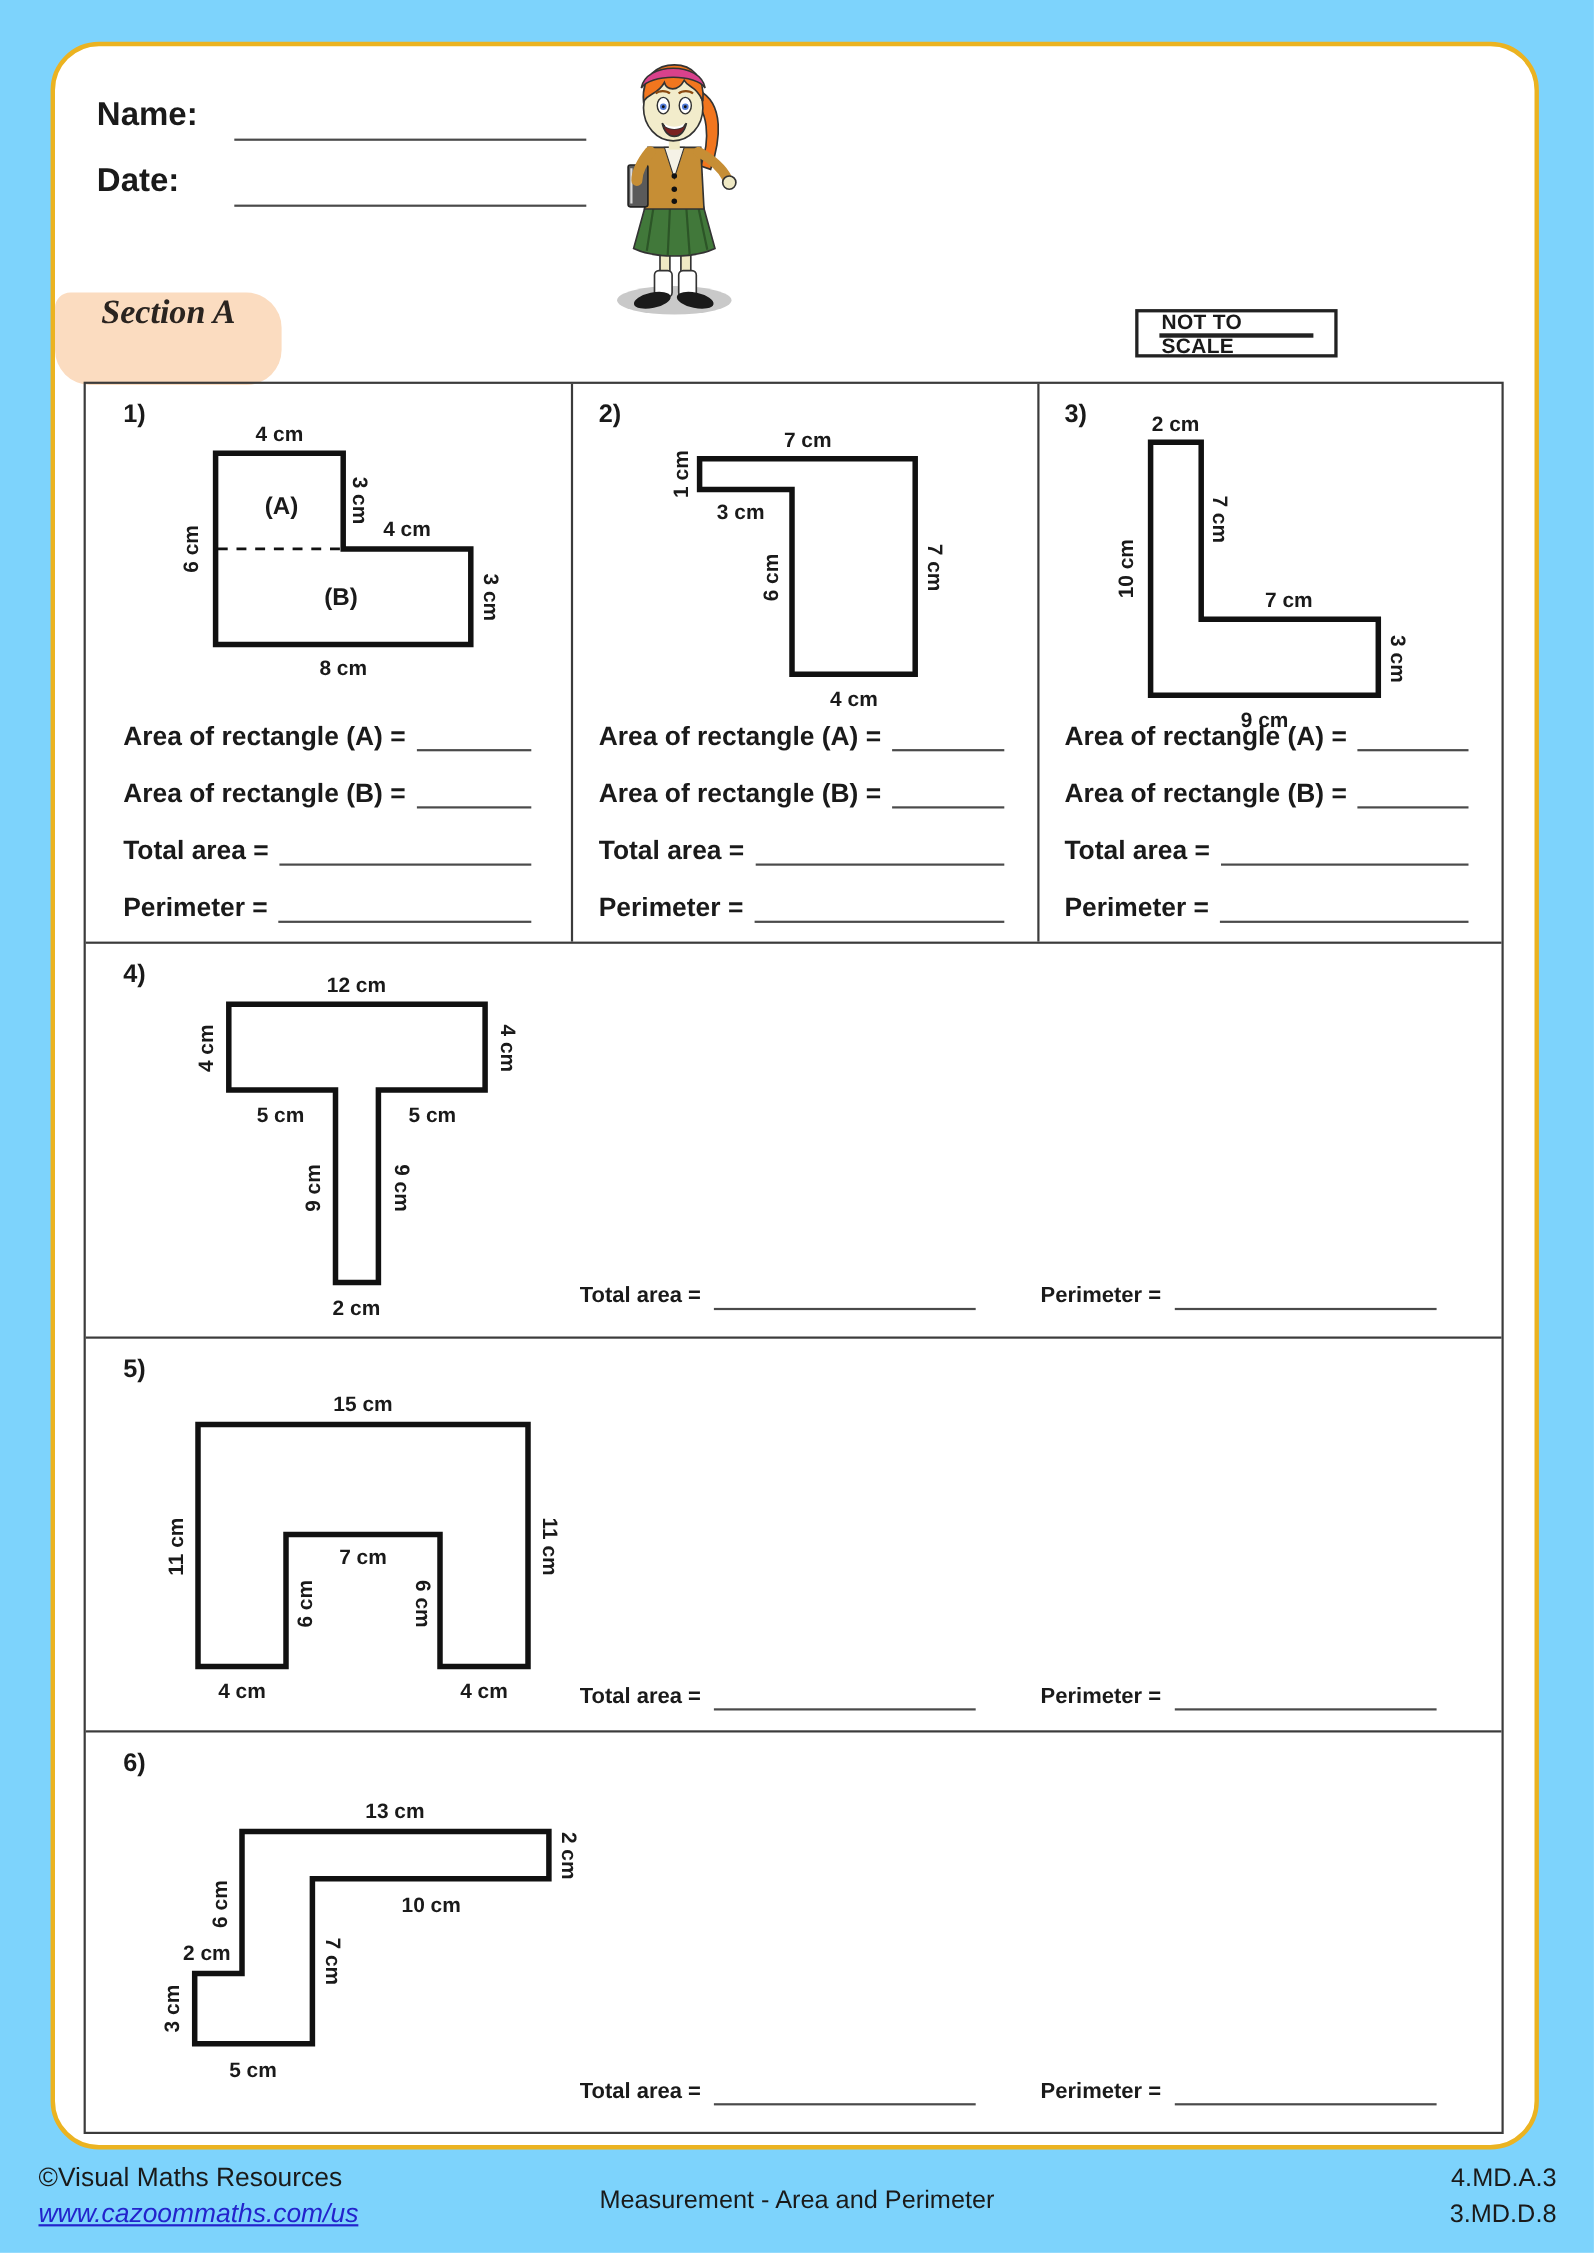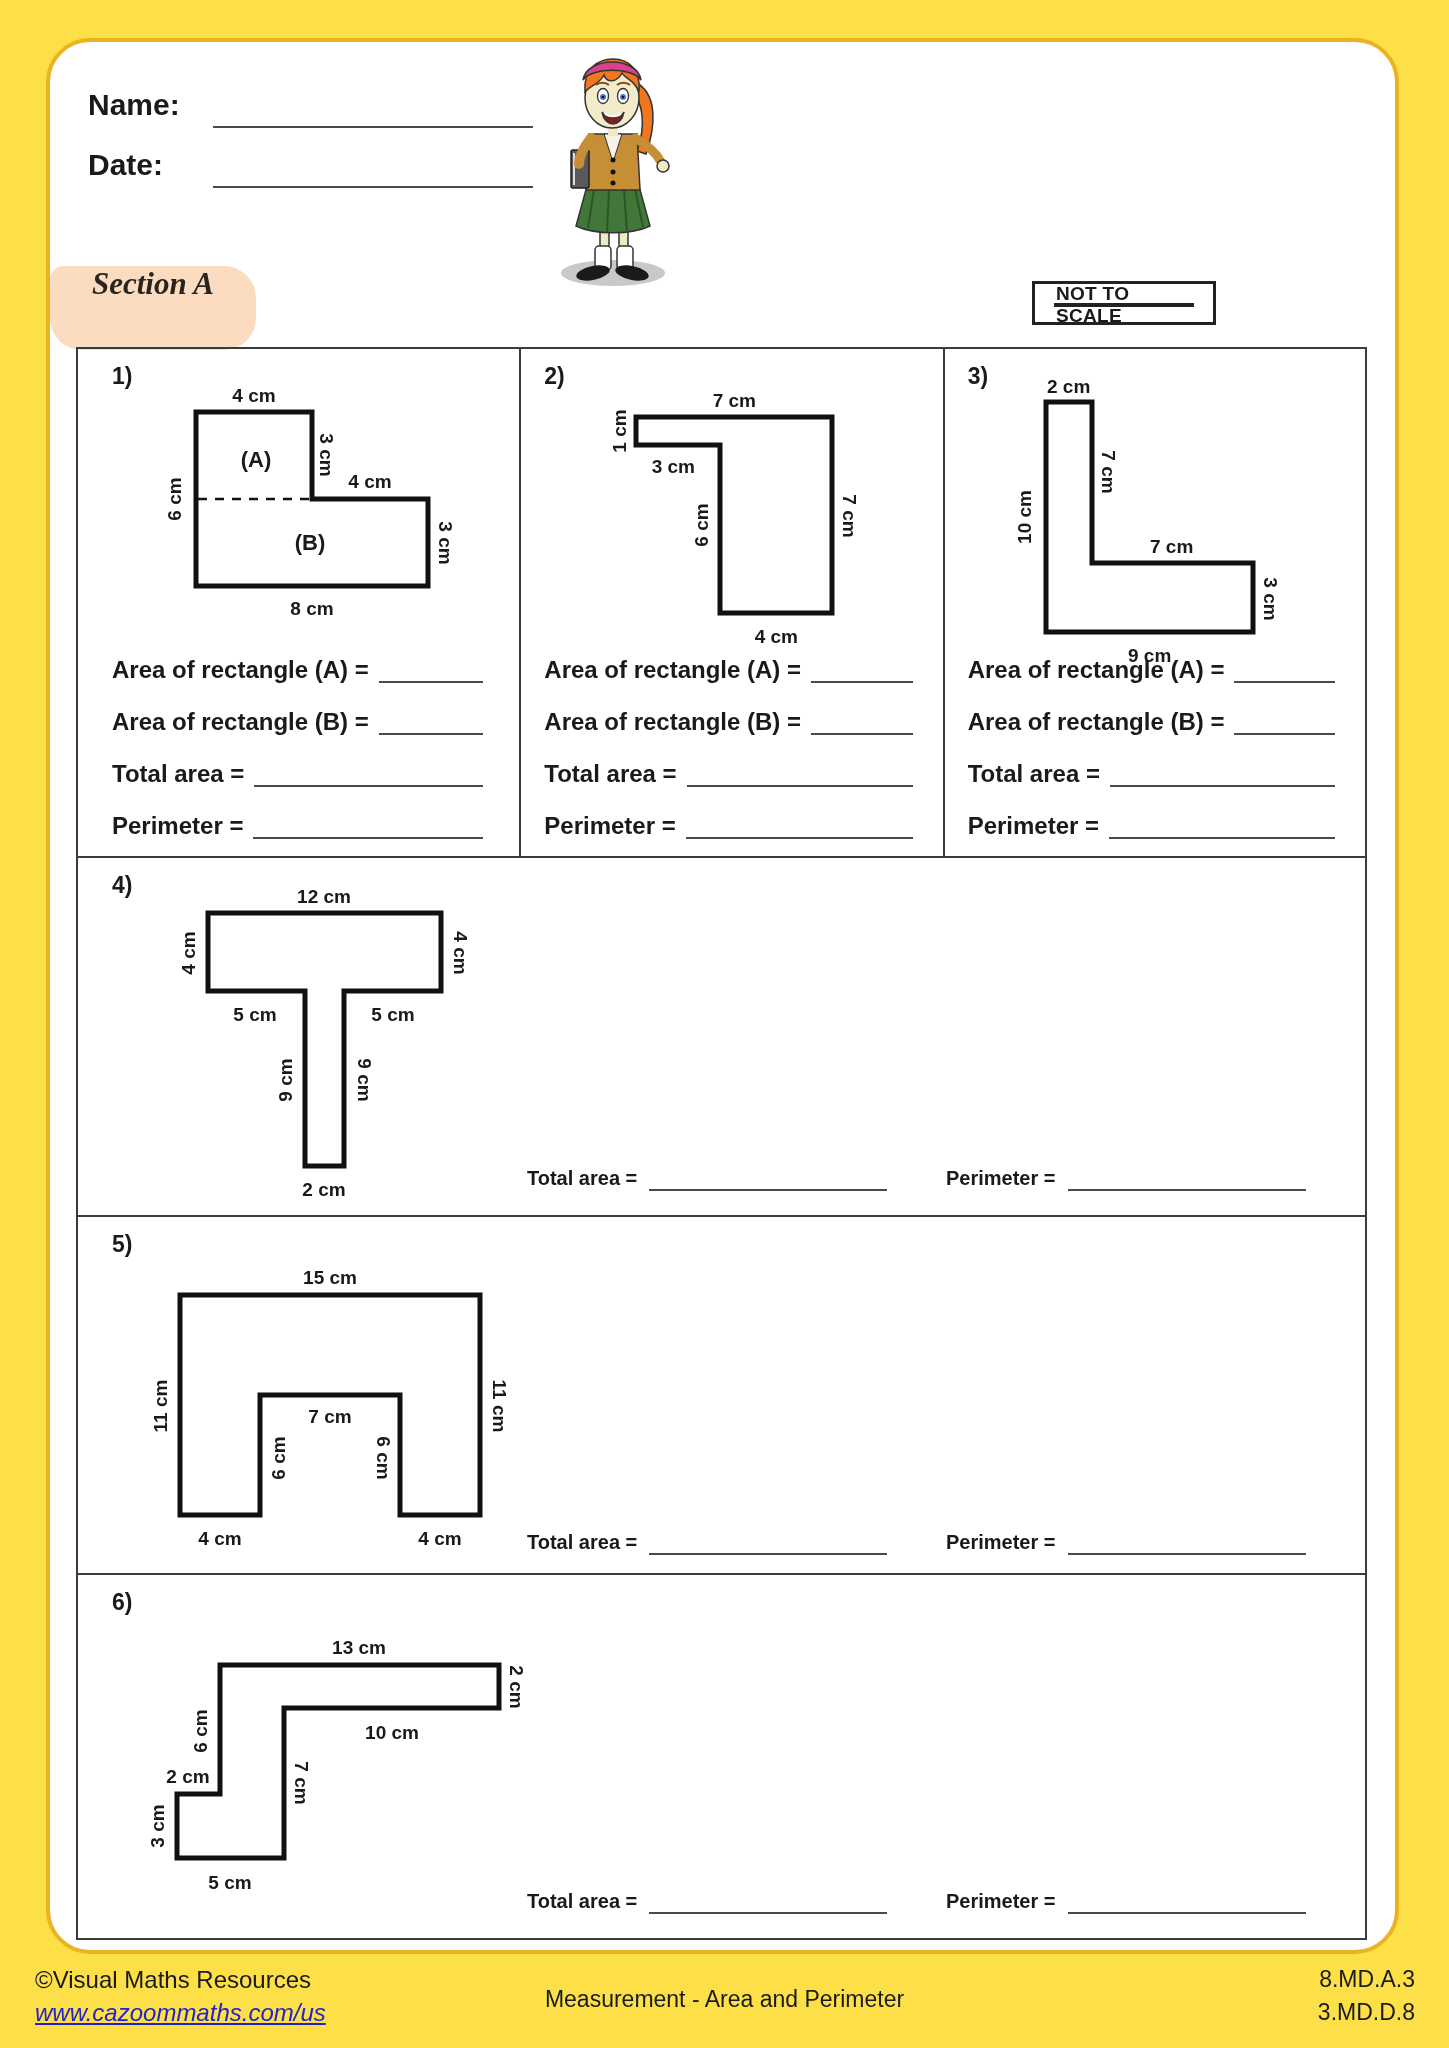--- a/index.html
+++ b/index.html
@@ -1,17 +1,17 @@
 <!DOCTYPE html>
 <html><head>
 <meta charset="utf-8">
 <style>
   * { margin:0; padding:0; box-sizing:border-box; }
   body { background:#fff; font-family:"Liberation Sans", sans-serif; color:#1a1a1a; }
-  .page { position:relative; width:1449px; height:2048px; background:#fde047; overflow:hidden; }
+  .page { position:relative; width:1449px; height:2048px; background:#7dd3fc; overflow:hidden; }
 
   .frame { position:absolute; left:46px; top:38px; width:1353px; height:1916px;
            border:4px solid #EBB321; border-radius:44px; background:#fff; }
 
   
   .hdr-label { position:absolute; font-size:30px; font-weight:bold; }
   .hdr-line  { position:absolute; width:320px; border-bottom:2.5px solid #4a4a4a; }
 
   .title-box { position:absolute; left:700px; top:72px; width:690px; height:132px;
                background:#FAF6EA; border:3px solid #161616; border-radius:26px;
@@ -292,15 +292,15 @@
       <div class="hfield" style="left:868px; top:313px;">
         <span class="flabel">Perimeter =</span>
         <span class="hline" style="width:238px;"></span>
       </div>
     </div>
   </div>
 
   <div class="foot" style="left:35px; top:1966px;">©Visual Maths Resources</div>
   <div class="foot foot-link" style="left:35px; top:1999px;font-style:italic;">www.cazoommaths.com/us</div>
   <div class="foot foot-center" style="left:0; top:1986px; width:1449px; text-align:center;">Measurement - Area and Perimeter</div>
-  <div class="foot foot-std" style="left:1200px; top:1966px; width:215px;">8.MD.A.3</div>
+  <div class="foot foot-std" style="left:1200px; top:1966px; width:215px;">4.MD.A.3</div>
   <div class="foot foot-std" style="left:1200px; top:1999px; width:215px;">3.MD.D.8</div>
 </div>
 
 </body></html>

